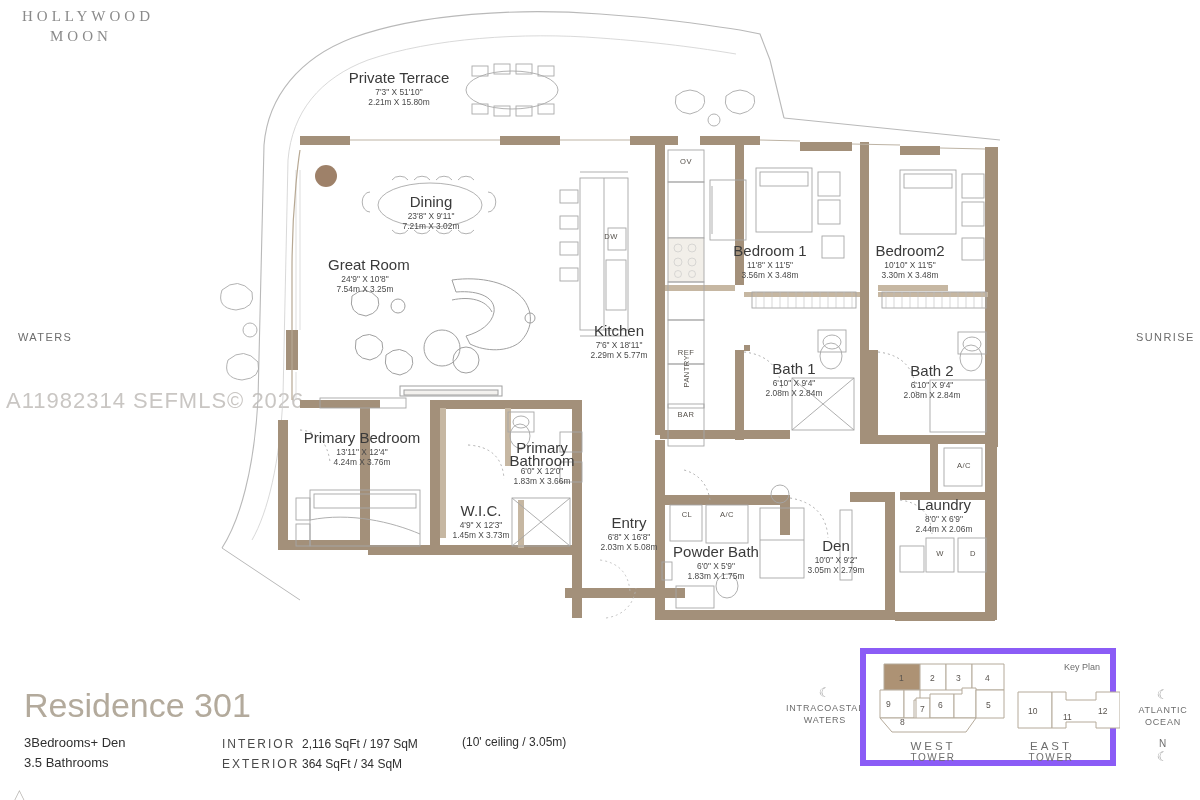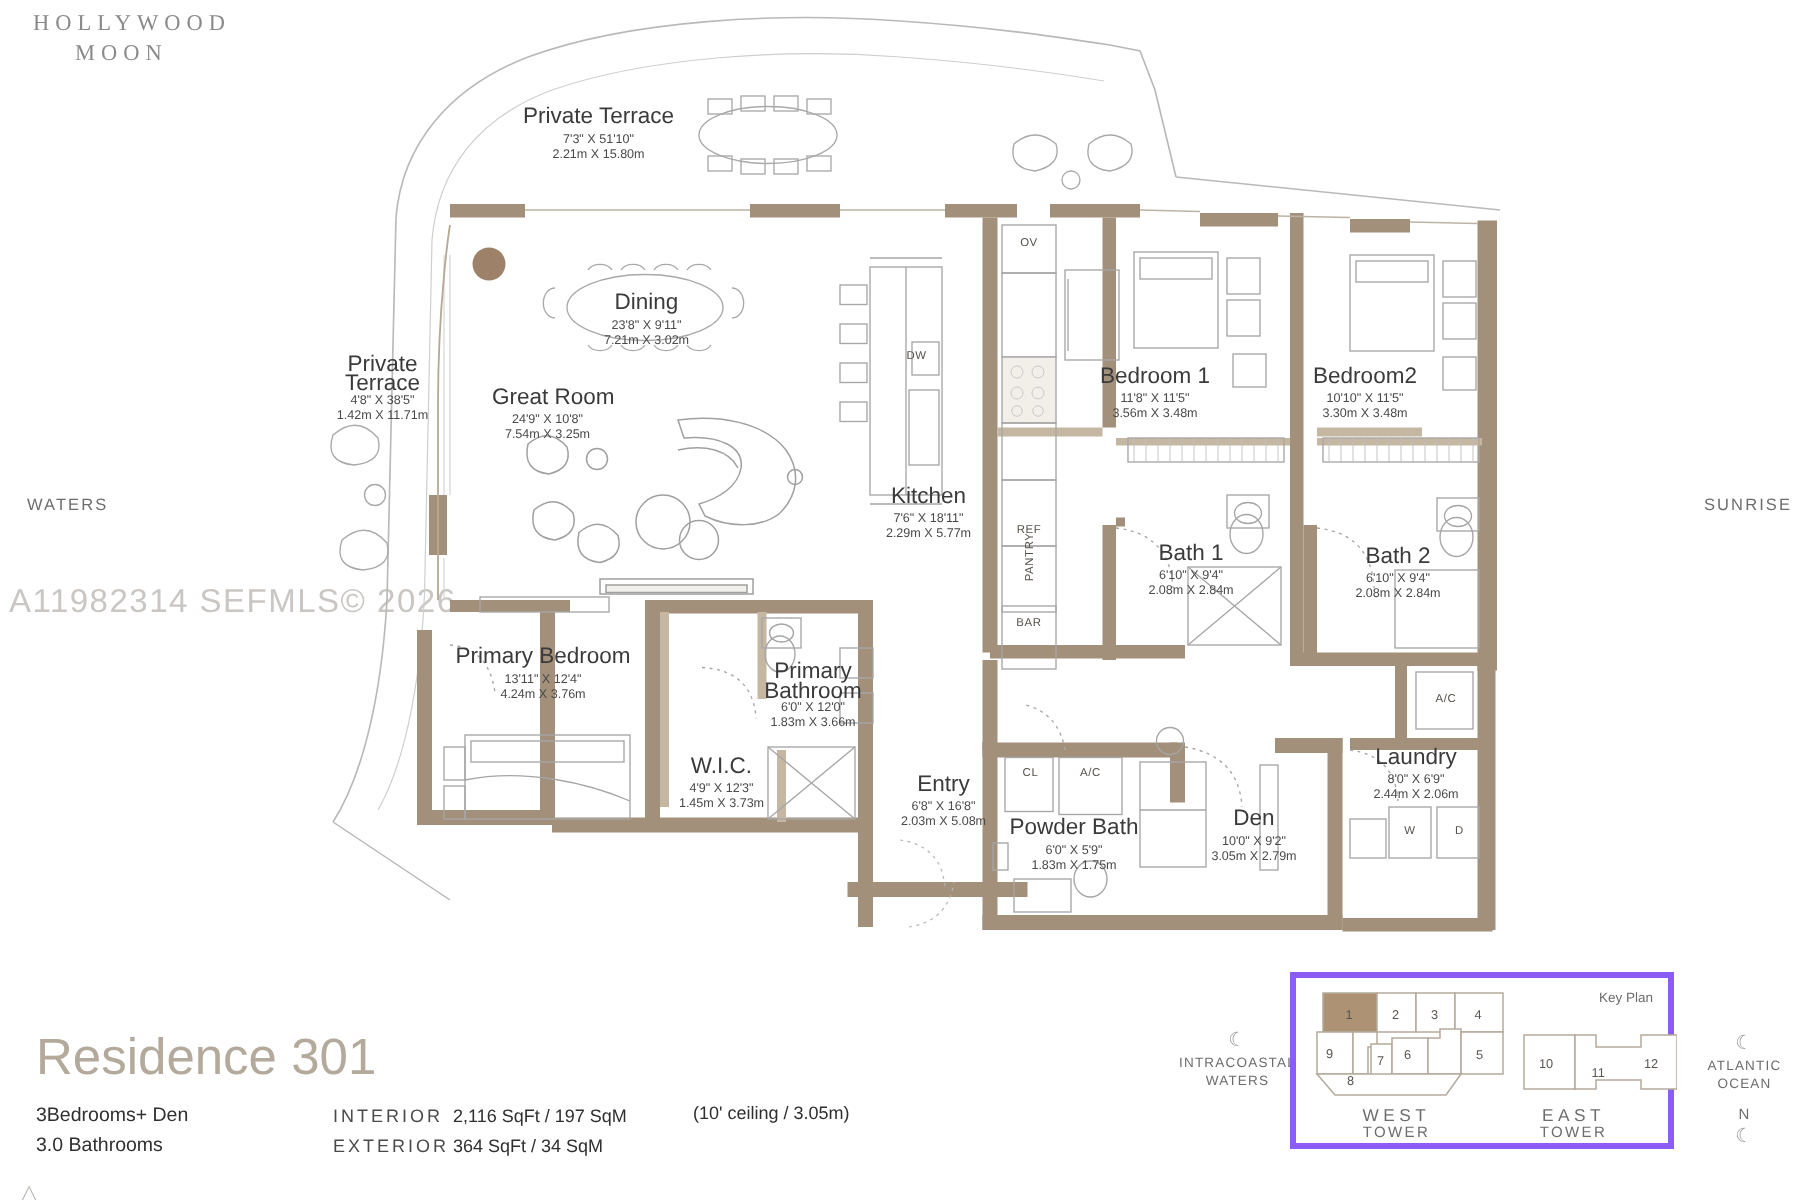--- a/index.html
+++ b/index.html
@@ -94,21 +94,21 @@
   .marker { position: absolute; text-align:center; color:#6d6d6d; font-size: 9px; letter-spacing: .8px; line-height: 12px; }
   .marker .moon { display:block; font-size: 13px; color:#9a9a9a; line-height: 14px; margin-bottom: 2px; }
   #intracoastal { left: 775px; top: 686px; width: 100px; }
   #atlantic { left: 1128px; top: 688px; width: 70px; }
   #northmark { left: 1128px; top: 738px; width: 70px; font-size: 10px; }
 
   
   #keyplan {
     position: absolute; left: 860px; top: 648px;
     width: 256px; height: 118px;
-    border: 4px solid #8b5cf6; background:#fff;
+    border: 6px solid #8b5cf6; background:#fff;
   }
   #keyplan-title { position:absolute; right: 10px; top: 8px; font-size: 9px; color:#6d6d6d; }
   .tower-name { position:absolute; text-align:center; color:#6d6d6d; }
   .tower-name .t1 { display:block; font-size: 11.5px; letter-spacing: 3px; }
   .tower-name .t2 { display:block; font-size: 10px; letter-spacing: 1.6px; }
   #west-tower-name { left: 12px; top: 86px; width: 110px; }
   #east-tower-name { left: 130px; top: 86px; width: 110px; }
   .unitnum { position:absolute; font-size: 8.5px; color:#5a5550; }
 </style>
 </head>
@@ -433,25 +433,20 @@
     </g>
   </svg>
   </div>
 
   <div class="rlabel" style="left:343px; top:69px; width:112px;">
     <span class="nm">Private Terrace</span>
     <div class="d1">7'3" X 51'10"</div>
     <div class="d2">2.21m X 15.80m</div>
   </div>
 
-  <div class="rlabel two-line" style="left:209px; top:236px; width:92px;">
-    <span class="nm" style="display:block;line-height:13px;">Private<br>Terrace</span>
-    <div class="d1">4'8" X 38'5"</div>
-    <div class="d2">1.42m X 11.71m</div>
-  </div>
 
   <div class="rlabel" style="left:377px; top:193px; width:108px;">
     <span class="nm">Dining</span>
     <div class="d1">23'8" X 9'11"</div>
     <div class="d2">7.21m X 3.02m</div>
   </div>
 
   <div class="rlabel" style="left:298px; top:256px; width:104px;padding-left:30px;">
     <span class="nm">Great Room</span>
     <div class="d1">24'9" X 10'8"</div>
@@ -538,21 +533,21 @@
   <div class="tag" style="left:675px; top:510px; width:24px;">CL</div>
   <div class="tag" style="left:713px; top:510px; width:28px;">A/C</div>
   <div class="tag" style="left:950px; top:461px; width:28px;">A/C</div>
   <div class="tag" style="left:932px; top:549px; width:16px;">W</div>
   <div class="tag" style="left:965px; top:549px; width:16px;">D</div>
 
   <div id="residence-title">Residence 301</div>
 
   <div id="spec-left">
     <div>3Bedrooms+ Den</div>
-    <div>3.0 Bathrooms</div>
+    <div>3.5 Bathrooms</div>
   </div>
 
   <div id="spec-mid">
     <div>
       <span class="k">INTERIOR</span><span class="v">2,116 SqFt / 197 SqM</span>
     </div>
     <div>
       <span class="k">EXTERIOR</span><span class="v">364 SqFt / 34 SqM</span>
     </div>
   </div>

